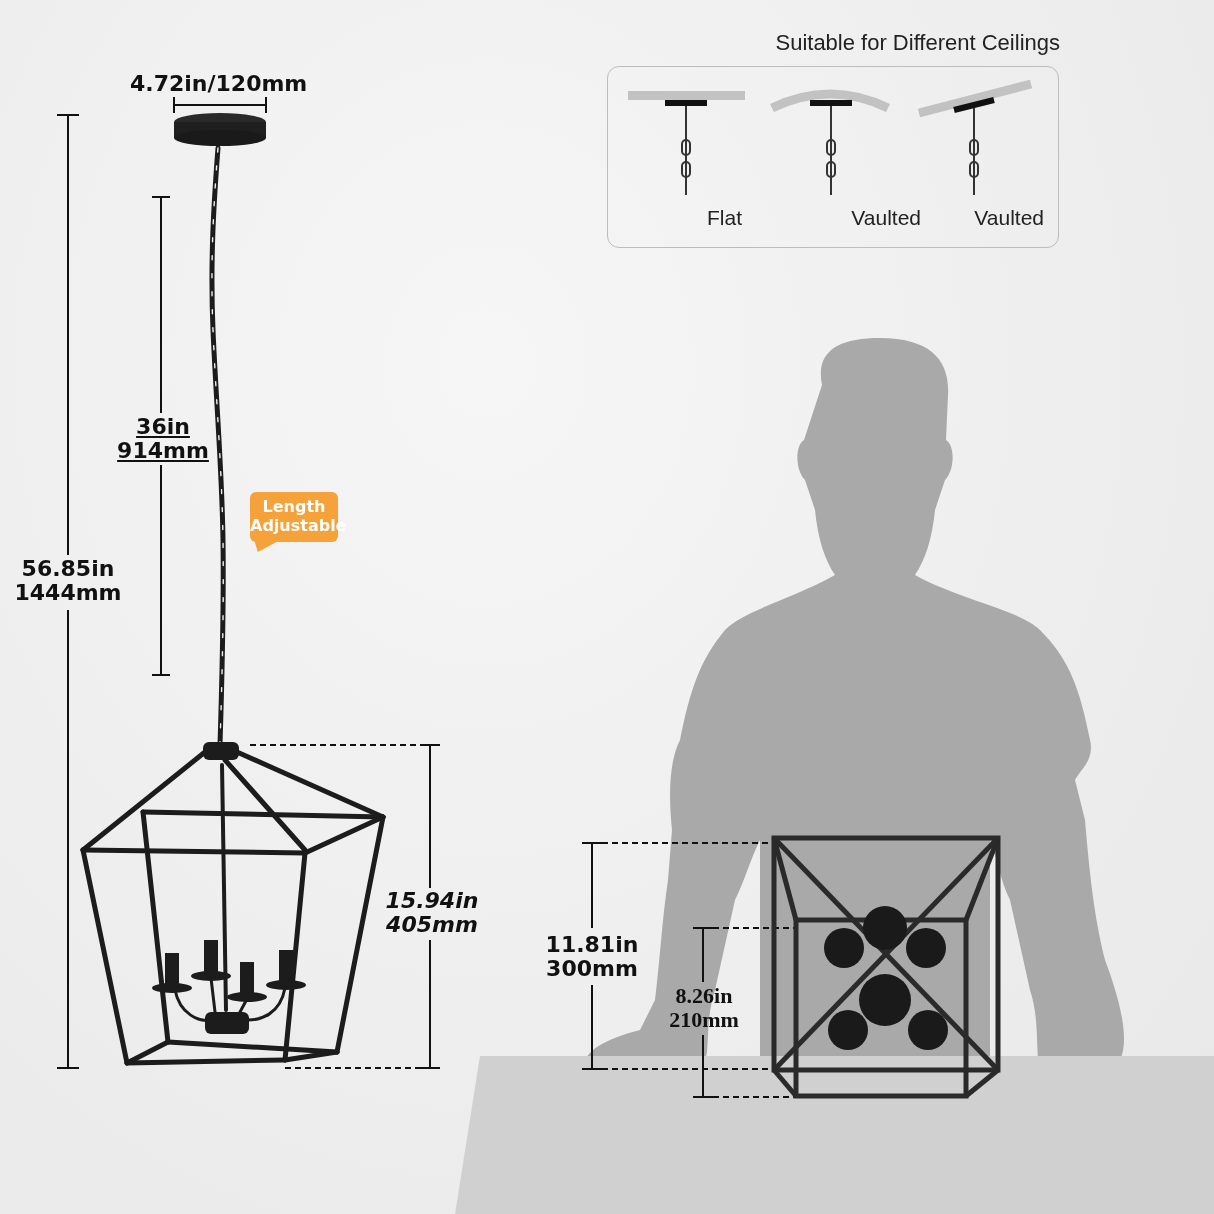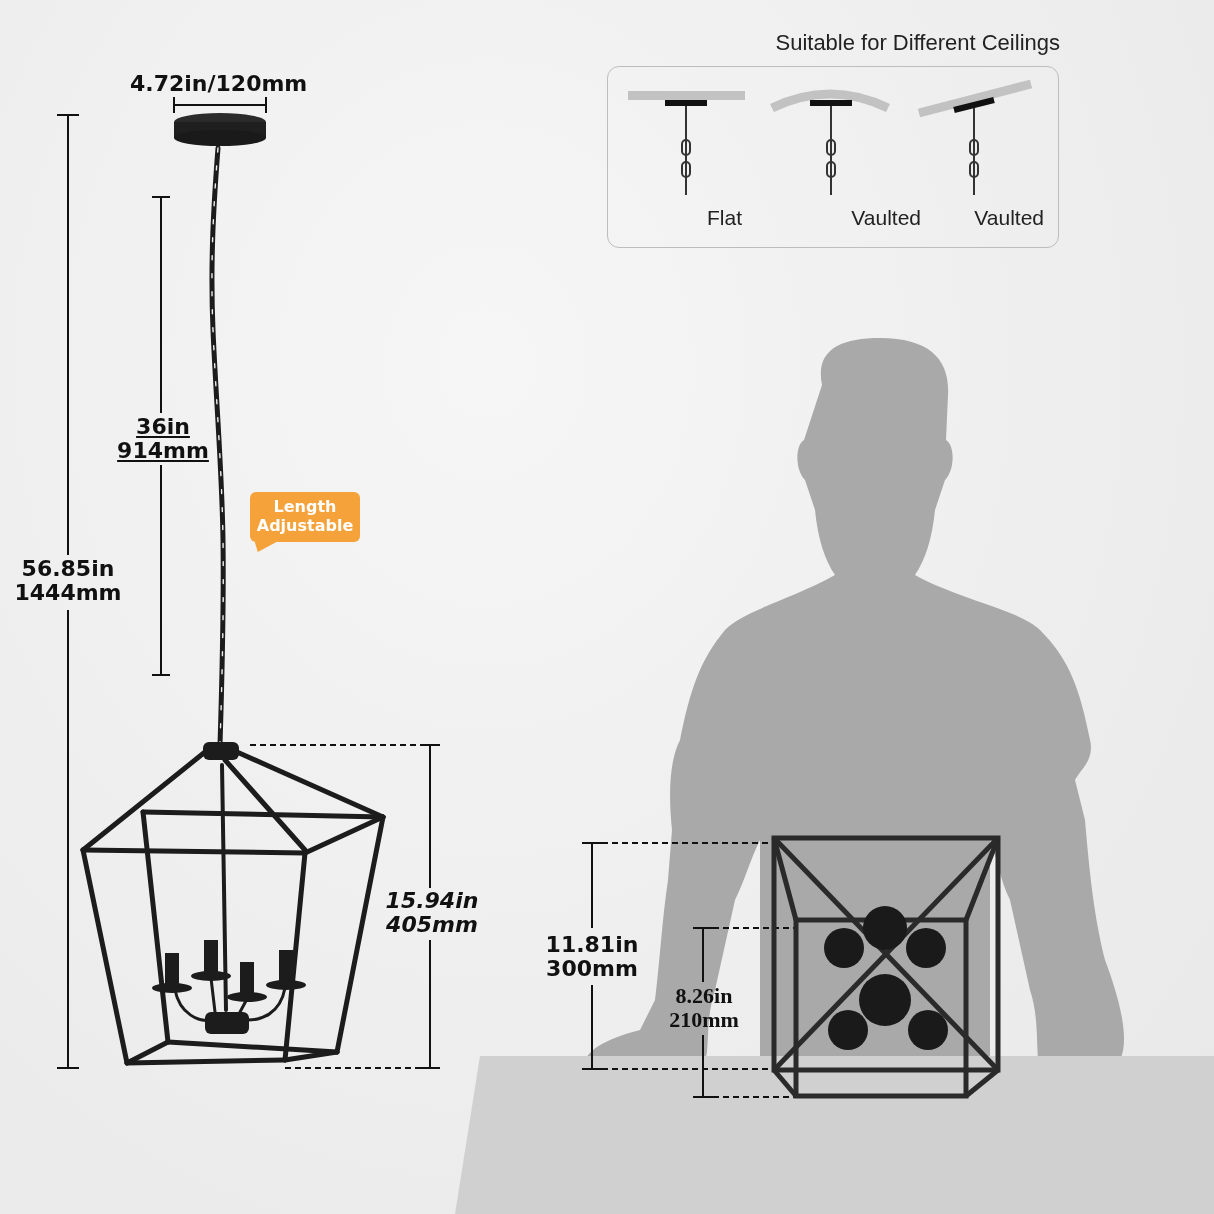--- a/index.html
+++ b/index.html
@@ -21,21 +21,21 @@
   }
   .ceil-box {
     position: absolute; left: 607px; top: 66px; width: 452px; height: 182px;
     border: 1.5px solid #bdbdbd; border-radius: 12px; box-sizing: border-box;
   }
   .ceil-label {
     position: absolute; top: 206px; font-family: "Liberation Sans", sans-serif;
     font-size: 21px; color: #222; text-align: right; width: 120px;
   }
   .badge {
-    position: absolute; left: 250px; top: 492px; width: 110px; height: 50px;
+    position: absolute; left: 250px; top: 492px; width: 88px; height: 50px;
     background: #f5a23a; border-radius: 6px; color: #fff; font-weight: bold;
     font-size: 16px; line-height: 19px; text-align: center; padding-top: 5px; box-sizing: border-box;
   }
   .badge-tail {
     position: absolute; left: 252px; top: 540px; width: 0; height: 0;
     border-left: 8px solid transparent; border-right: 18px solid transparent;
     border-top: 12px solid #f5a23a; transform: skewX(-20deg);
   }
 </style>
 </head>

